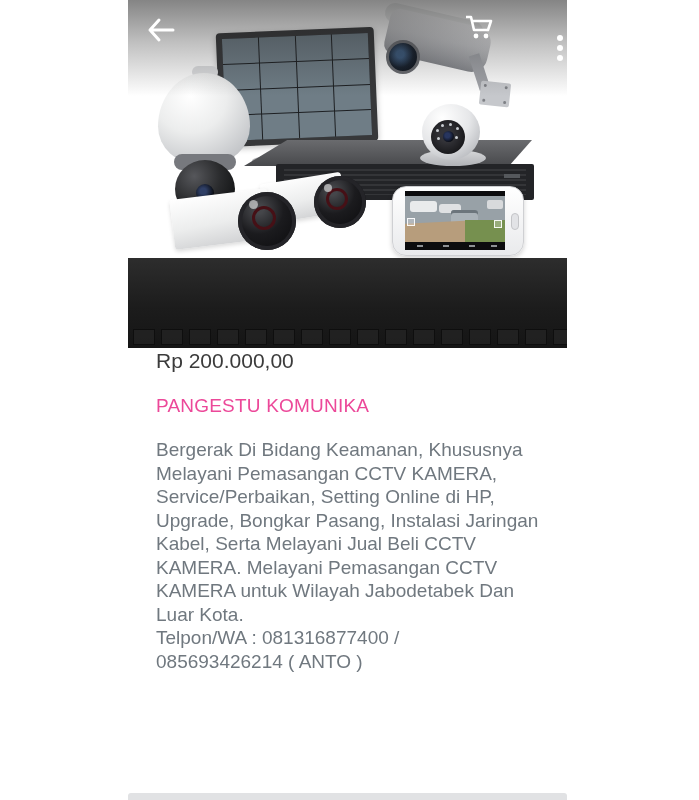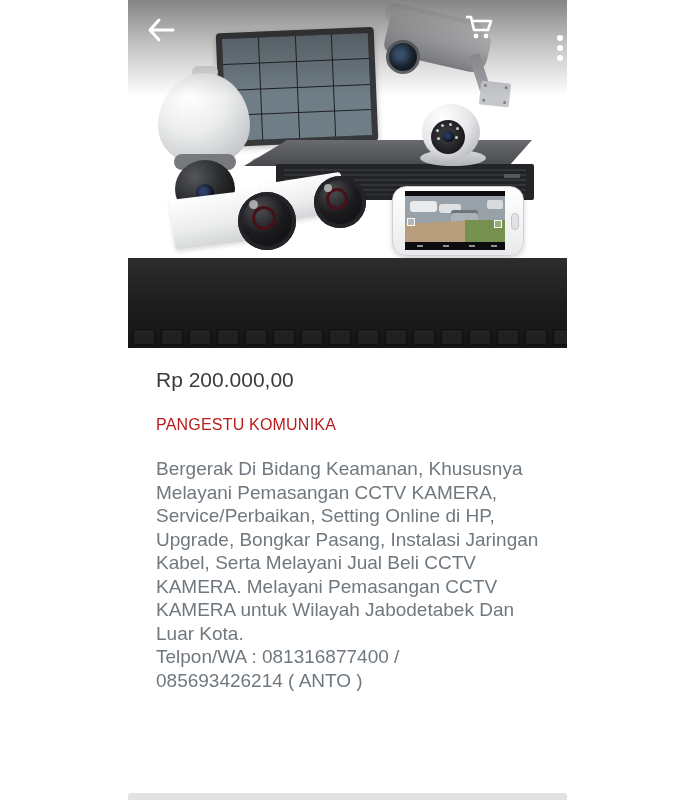--- a/index.html
+++ b/index.html
@@ -135,22 +135,22 @@
   
   .banner { position:relative; width:439px; height:90px;
             background:linear-gradient(180deg,#2d2d2d 0%, #1c1c1c 55%, #151515 100%); overflow:hidden; }
   .thumbs { position:absolute; left:5px; bottom:3px; display:flex; gap:6px; }
   .thumbs div { width:22px; height:16px; background:rgba(255,255,255,.045); border:1px solid rgba(0,0,0,.55); }
 
   
   .content { position:relative; width:439px; padding:0 24px 0 28px; }
   .title { margin-top:30px; font-size:25px; font-weight:bold; color:#1e1e1e; line-height:27px;
            letter-spacing:-0.2px; white-space:pre-line; }
-  .price { margin-top:19px; font-size:21px; color:#3b3b3b; line-height:25px; }
-  .seller { margin-top:21px; font-size:16px; color:#b91c1c; line-height:24px; letter-spacing:.2px; }
+  .price { font-size:21px; color:#3b3b3b; line-height:25px; }
+  .seller { margin-top:21px; font-size:19px; color:#ec4899; line-height:24px; letter-spacing:.2px; }
   .desc { margin-top:20px; font-size:19px; color:#70787f; line-height:23.5px; white-space:pre-line; }
 
   .bottom-strip { position:absolute; left:0; bottom:0; width:439px; height:7px; background:#e1e2e4;
                   border-radius:3px 3px 0 0; }
 </style>
 </head>
 <body>
 
 <div class="page">
   <div class="column">

